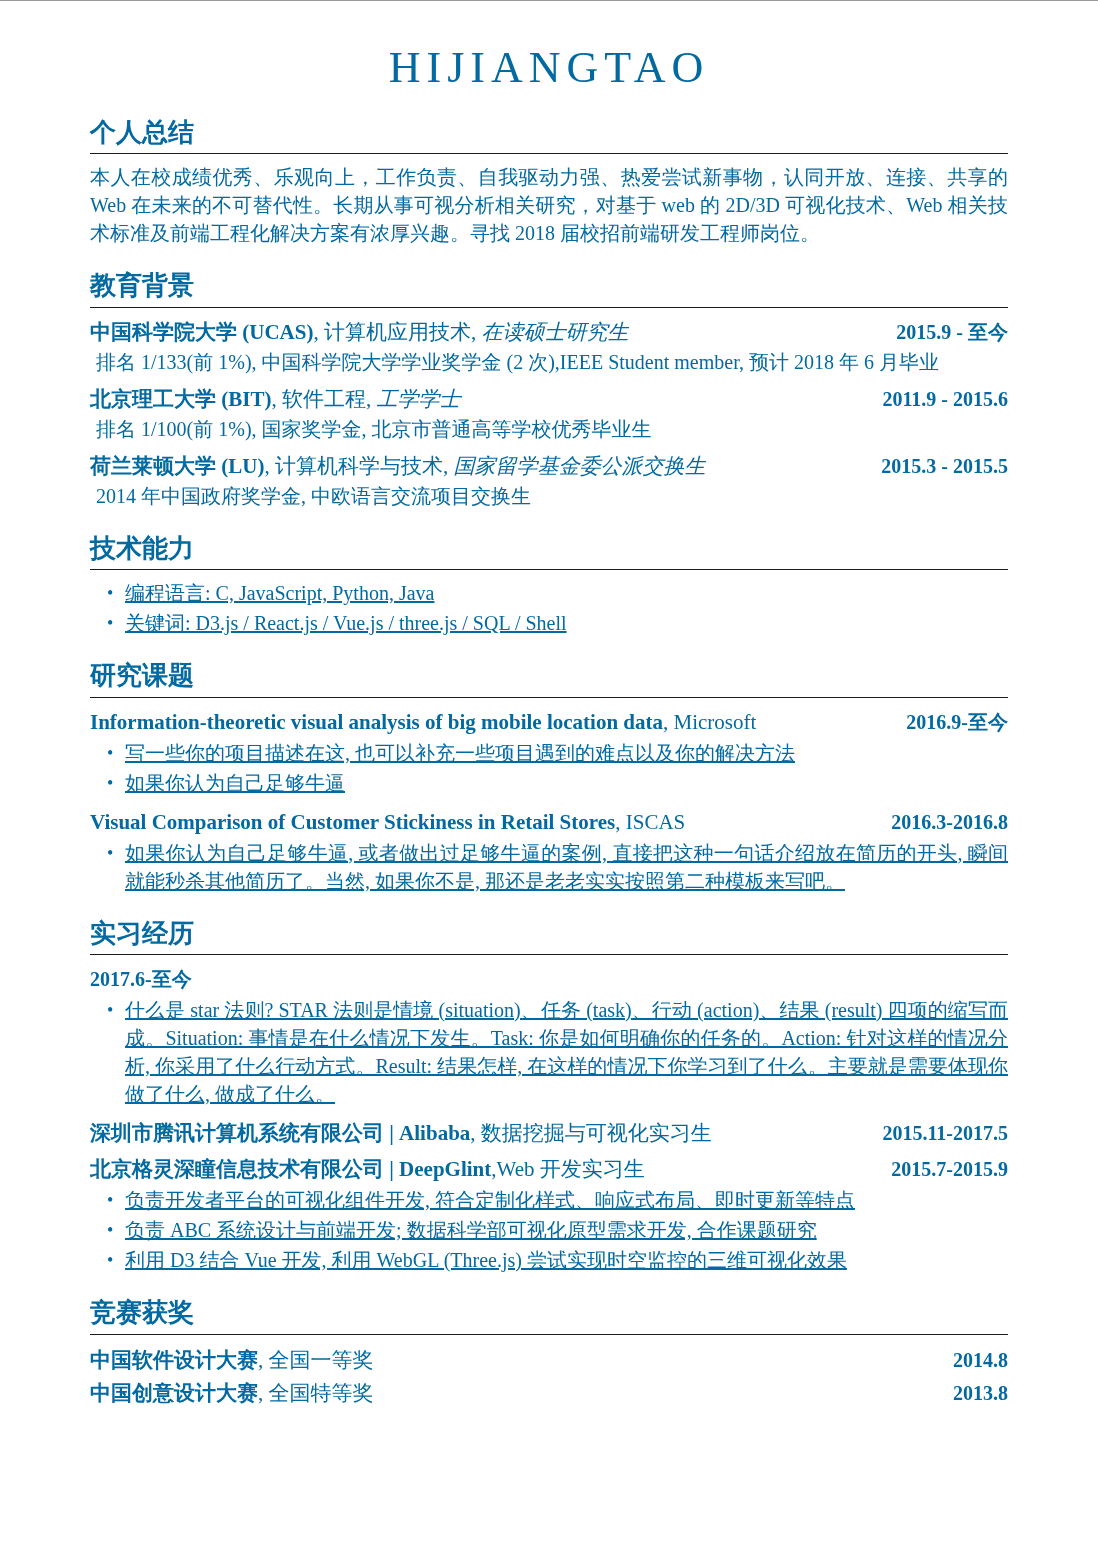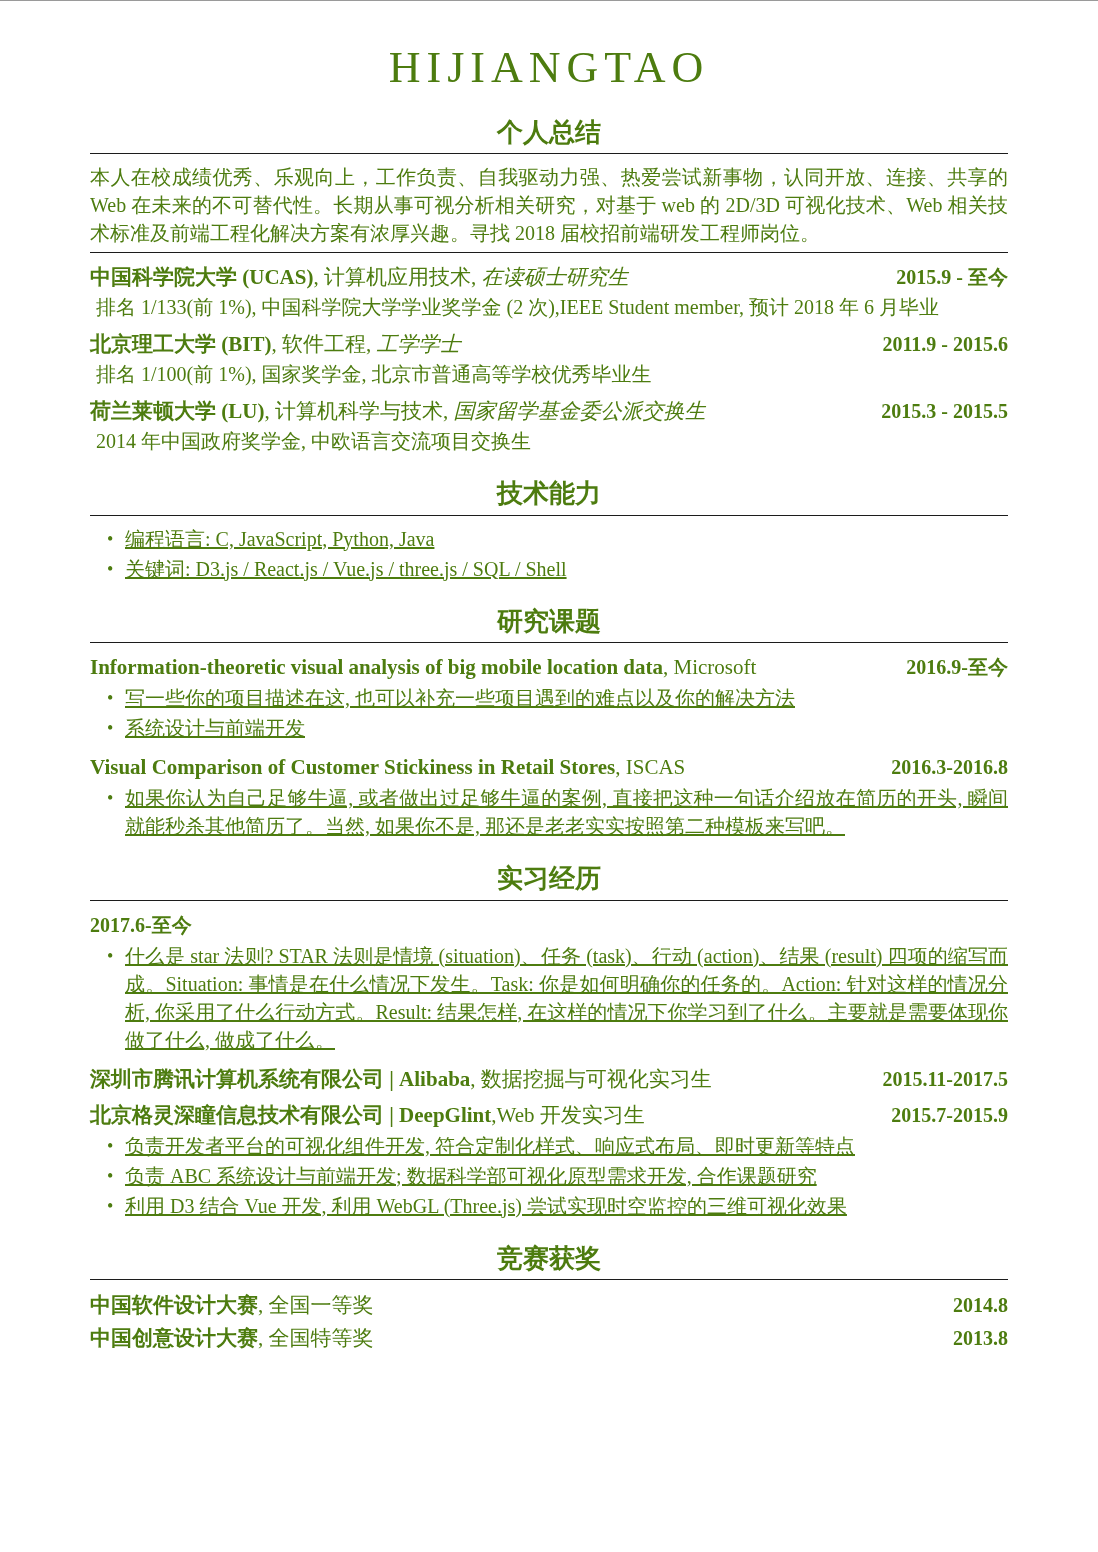--- a/index.html
+++ b/index.html
@@ -1,38 +1,37 @@
 <!DOCTYPE html>
 <html><head>
 <meta charset="utf-8">
 <style>
   html, body { margin: 0; padding: 0; background: #fff; }
   .page {
     width: 1098px; height: 1552px; box-sizing: border-box;
-    background: #ffffff; color: #4d7c0f;
+    background: #ffffff; color: #0369a1;
     border-top: 1px solid #9a9a9a;
     padding: 42px 90px 30px 90px;
     font-family: "Liberation Serif", "DejaVu Serif", serif;
     overflow: hidden;
   }
   .resume-name {
     text-align: center; font-size: 44px; font-weight: normal;
     letter-spacing: 6px; margin: 0; line-height: 1.15;
     font-family: "Liberation Serif", "DejaVu Serif", serif;
   }
   .contact-line {
     text-align: center; font-size: 20px; margin-top: 8px;
     font-family: "Liberation Sans", "DejaVu Sans", sans-serif;
     letter-spacing: 0.2px;
   }
   .contact-line .sep { margin: 0 14px; }
   .sec-title {
     font-size: 26px; font-weight: bold; margin: 22px 0 0 0; line-height: 1.25;
     font-family: "Liberation Sans", "DejaVu Sans", sans-serif;
-    text-align: center;
   }
   .sec-rule {
     border: none; border-top: 1.6px solid #1c1c1c; margin: 5px 0 9px 0;
   }
   .summary-text {
     font-size: 20px; line-height: 28px; text-align: justify; margin: 0;
   }
   .entry { margin-bottom: 4px; }
   .entry-head {
     display: flex; justify-content: space-between; align-items: baseline;
@@ -67,20 +66,21 @@
 
 <div class="page">
 
   <h1 class="resume-name">HIJIANGTAO</h1>
 
 
   <div class="sec-title">个人总结</div>
   <hr class="sec-rule">
   <p class="summary-text">本人在校成绩优秀、乐观向上，工作负责、自我驱动力强、热爱尝试新事物，认同开放、连接、共享的 Web 在未来的不可替代性。长期从事可视分析相关研究，对基于 web 的 2D/3D 可视化技术、Web 相关技术标准及前端工程化解决方案有浓厚兴趣。寻找 2018 届校招前端研发工程师岗位。</p>
 
+  <div class="sec-title">教育背景</div>
   <hr class="sec-rule">
 
   <div class="entry">
     <div class="entry-head">
       <span class="left"><span class="bold">中国科学院大学 (UCAS)</span><span>, 计算机应用技术, </span><span class="ital">在读硕士研究生</span></span>
       <span class="date">2015.9 - 至今</span>
     </div>
     <div class="edu-detail">排名 1/133(前 1%), 中国科学院大学学业奖学金 (2 次),IEEE Student member, 预计 2018 年 6 月毕业</div>
   </div>
 
@@ -110,21 +110,21 @@
   <div class="sec-title">研究课题</div>
   <hr class="sec-rule">
 
   <div class="entry">
     <div class="entry-head">
       <span class="left"><span class="bold">Information-theoretic visual analysis of big mobile location data</span><span>, Microsoft</span></span>
       <span class="date">2016.9-至今</span>
     </div>
     <ul class="bullets">
       <li>写一些你的项目描述在这, 也可以补充一些项目遇到的难点以及你的解决方法</li>
-      <li>系统设计与前端开发</li>
+      <li>如果你认为自己足够牛逼</li>
     </ul>
   </div>
 
   <div class="entry">
     <div class="entry-head">
       <span class="left"><span class="bold">Visual Comparison of Customer Stickiness in Retail Stores</span><span>, ISCAS</span></span>
       <span class="date">2016.3-2016.8</span>
     </div>
     <ul class="bullets">
       <li>如果你认为自己足够牛逼, 或者做出过足够牛逼的案例, 直接把这种一句话介绍放在简历的开头, 瞬间就能秒杀其他简历了。当然, 如果你不是, 那还是老老实实按照第二种模板来写吧。</li>

